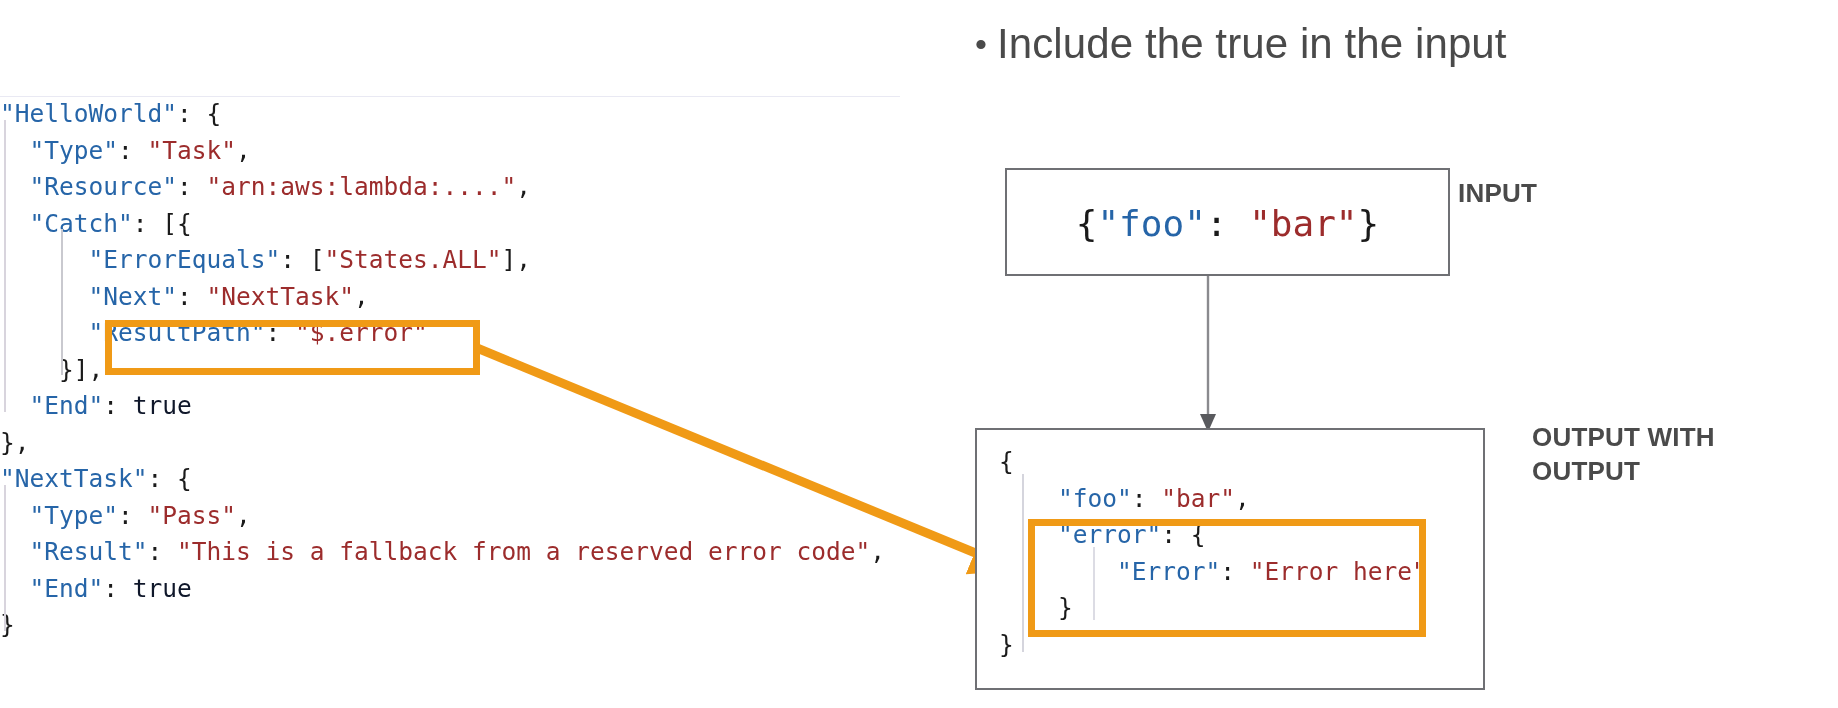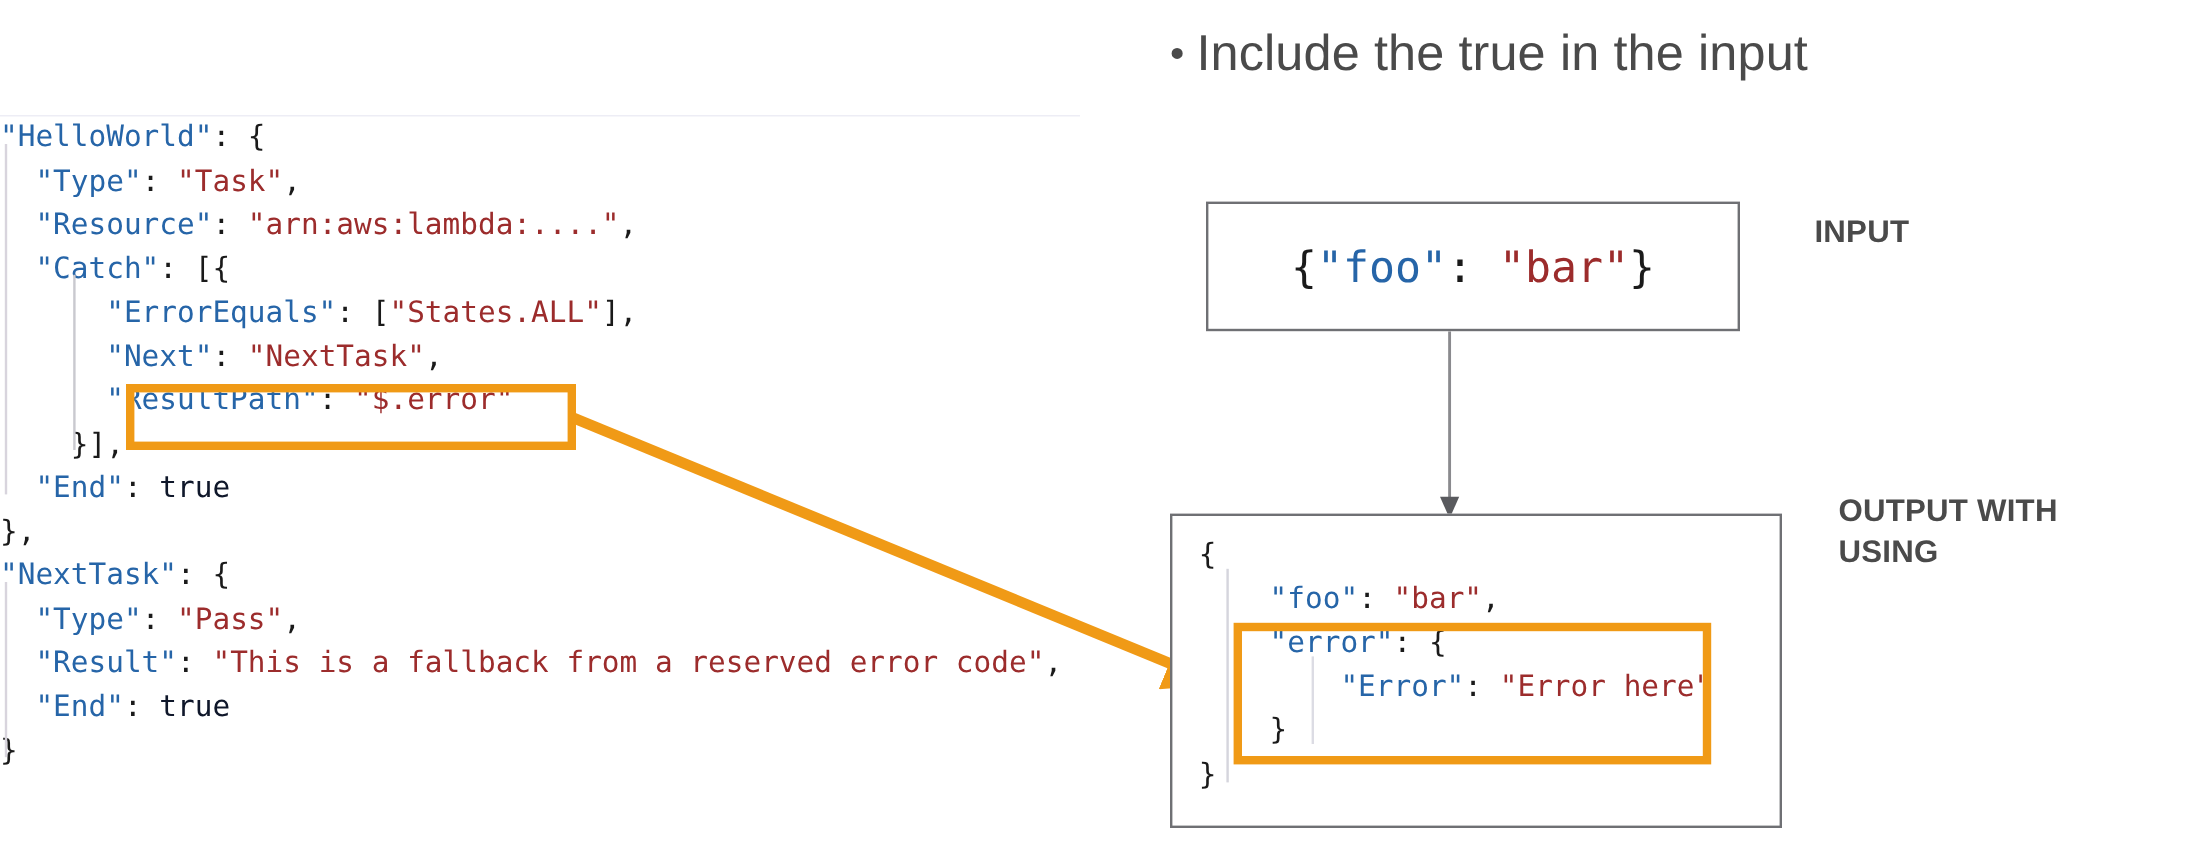--- a/index.html
+++ b/index.html
@@ -61,22 +61,22 @@
     font-family:"DejaVu Sans Mono","Liberation Mono",monospace;
     font-size:24.5px;line-height:36.5px;white-space:pre;color:#1a1a1a;
     padding-left:22px;height:36.5px;
   }
   #output-box .olines{padding-top:14px;position:relative;}
 
   .side-label{
     position:absolute;font-weight:bold;color:#4a4a4a;
     font-size:26px;line-height:34px;letter-spacing:.2px;white-space:pre;
   }
-  #input-label{left:1512px;top:176px;}
-  #output-label{left:1532px;top:408px;}
+  #input-label{left:1458px;top:176px;}
+  #output-label{left:1532px;top:420px;}
 </style>
 </head>
 <body>
 
 <div class="stage">
 
   <div id="code-divider"></div>
 
   <div id="code-panel">
     <div class="guide" style="left:4px;top:24px;height:292px;"></div>
@@ -134,15 +134,15 @@
         <div class="oline">    <span class="k">"foo"</span><span class="p">: </span><span class="s">"bar"</span><span class="p">,</span></div>
         <div class="oline">    <span class="k">"error"</span><span class="p">: {</span></div>
         <div class="oline">        <span class="k">"Error"</span><span class="p">: </span><span class="s">"Error here"</span></div>
         <div class="oline">    <span class="p">}</span></div>
         <div class="oline"><span class="p">}</span></div>
       </div>
   </div>
 
   <div class="hl" id="hl-error-block" style="left:1028px;top:519px;width:398px;height:118px;"></div>
 
-  <div class="side-label" id="output-label"><div>OUTPUT WITH</div><div>USING</div></div>
+  <div class="side-label" id="output-label"><div>OUTPUT WITH</div><div>OUTPUT</div></div>
 
 </div>
 
 </body></html>

